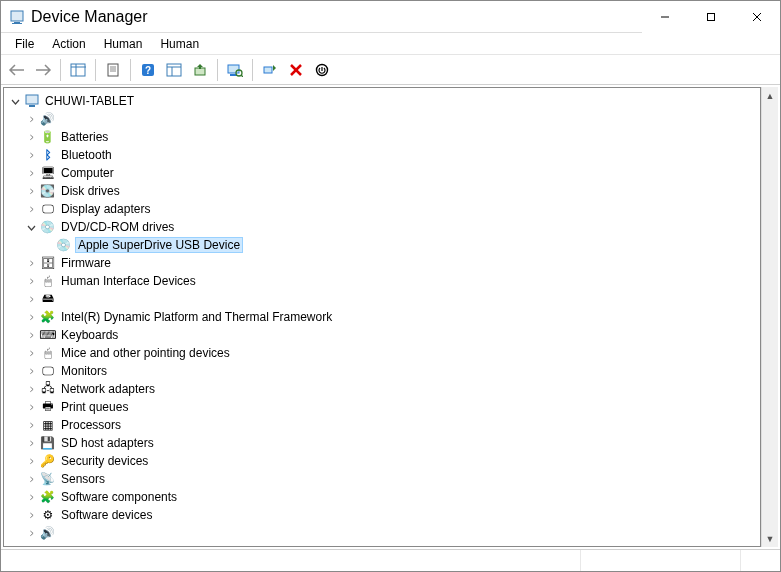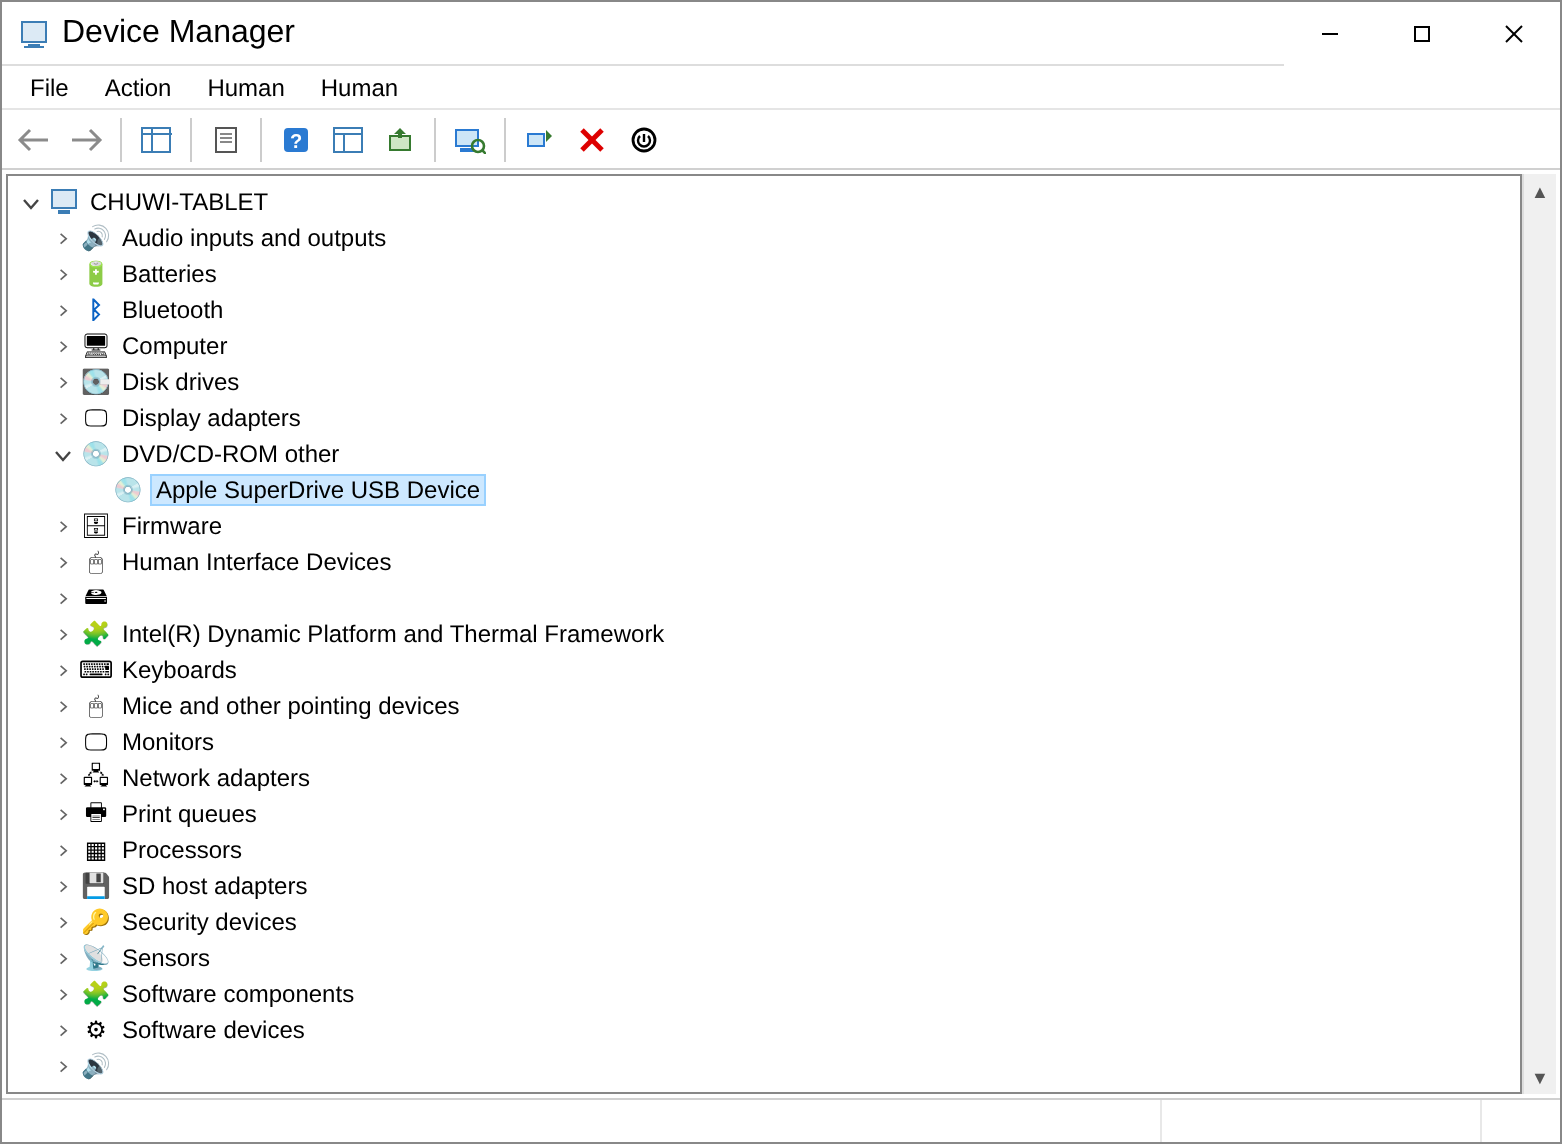--- a/index.html
+++ b/index.html
@@ -183,21 +183,20 @@
         <span class="node-label">CHUWI-TABLET</span>
       </div>
       <div id="categories">
           <div class="tree-node indent-1">
             <span class="chevron" style="transform: scale(0.7); font-size: 8px; color: rgb(102, 102, 102);">
               <svg width="9" height="9" viewBox="0 0 9 9">
                 <path d="M3 1 L7 4.5 L3 8" fill="none" stroke="#666" stroke-width="1.2"></path>
               </svg>
             </span>
             <span class="node-icon">🔊</span>
-            <span class="node-label">Audio inputs and outputs</span>
           </div>
           <div class="tree-node indent-1">
             <span class="chevron" style="transform: scale(0.7); font-size: 8px; color: rgb(102, 102, 102);">
               <svg width="9" height="9" viewBox="0 0 9 9">
                 <path d="M3 1 L7 4.5 L3 8" fill="none" stroke="#666" stroke-width="1.2"></path>
               </svg>
             </span>
             <span class="node-icon">🔋</span>
             <span class="node-label">Batteries</span>
           </div>
@@ -237,21 +236,21 @@
             <span class="node-icon">🖵</span>
             <span class="node-label">Display adapters</span>
           </div>
           <div class="tree-node indent-1">
             <span class="chevron" style="transform: none;">
               <svg width="9" height="9" viewBox="0 0 9 9">
                 <path d="M1 3 L4.5 7 L8 3" fill="none" stroke="#444" stroke-width="1.2"></path>
               </svg>
             </span>
             <span class="node-icon">💿</span>
-            <span class="node-label">DVD/CD-ROM other</span>
+            <span class="node-label">DVD/CD-ROM drives</span>
           </div>
           <div class="tree-node indent-2">
             <span class="chevron blank" style="font-size: 8px; color: rgb(102, 102, 102);">
               <svg width="9" height="9" viewBox="0 0 9 9">
                 <path d="M3 1 L7 4.5 L3 8" fill="none" stroke="#666" stroke-width="1.2"></path>
               </svg>
             </span>
             <span class="node-icon">💿</span>
             <span class="node-label selected">Apple SuperDrive USB Device</span>
           </div>

